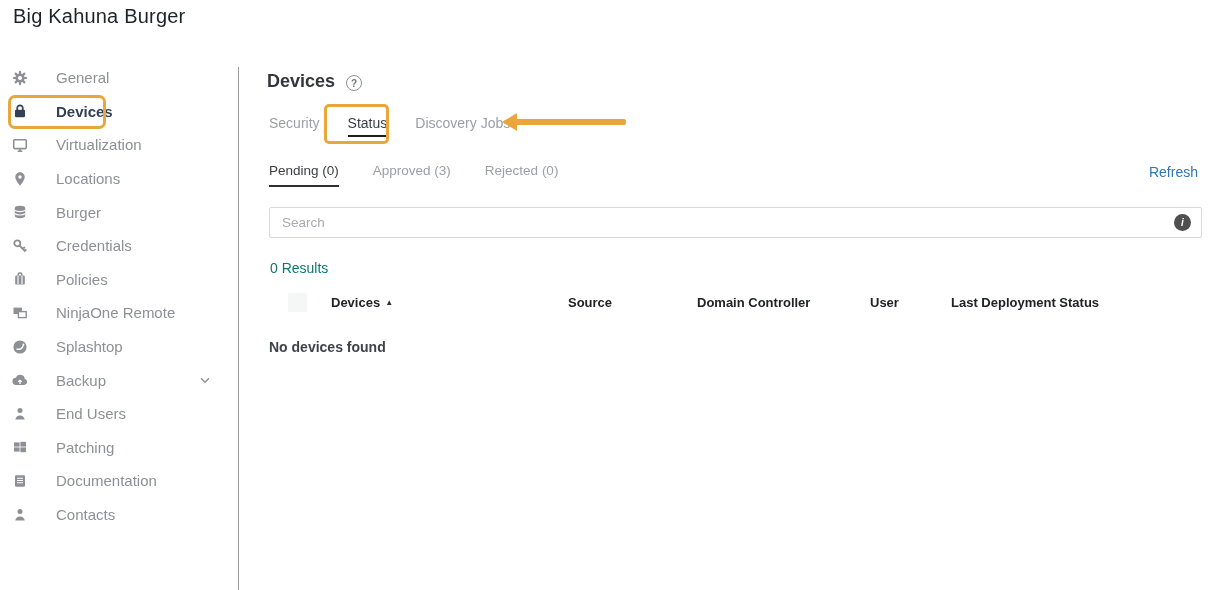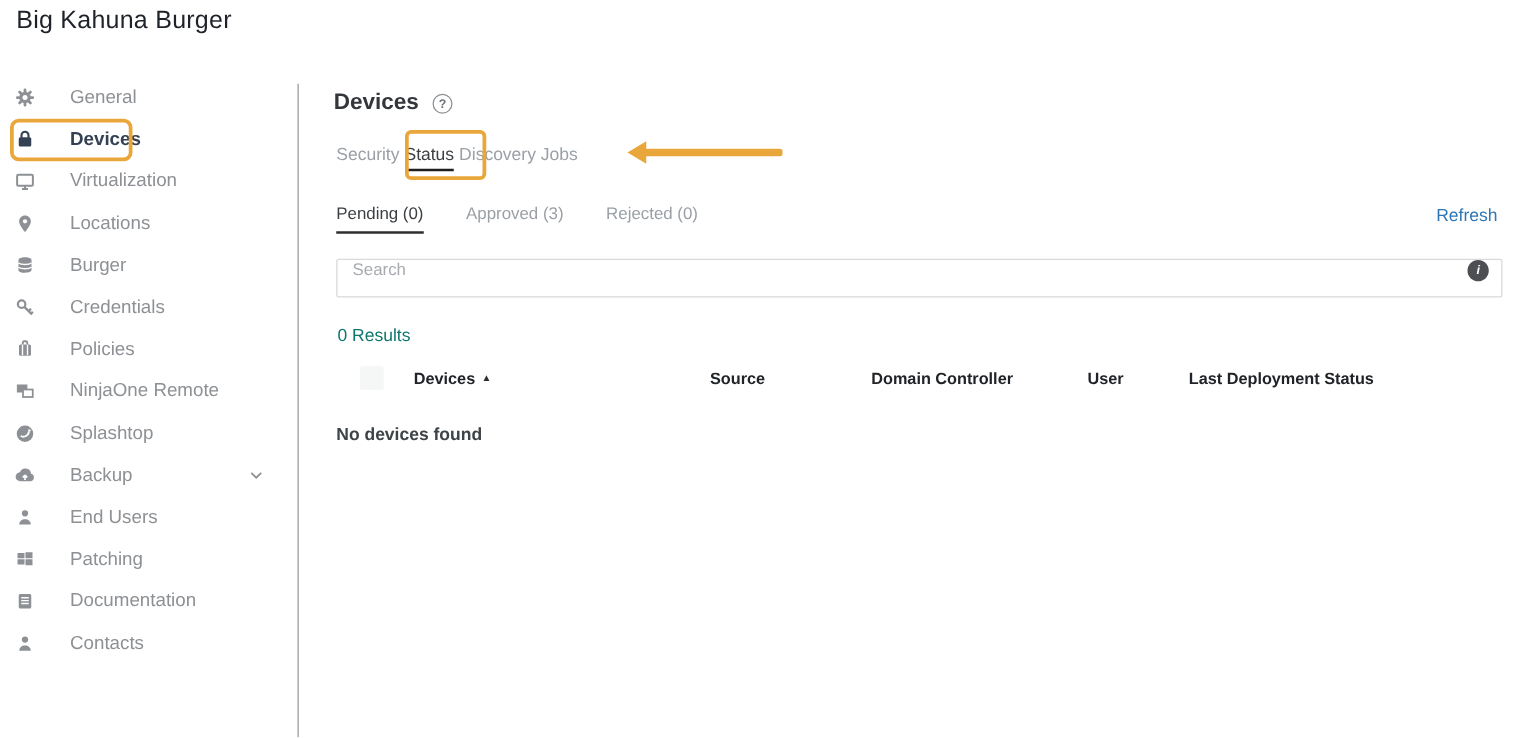--- a/index.html
+++ b/index.html
@@ -34,30 +34,30 @@
     position:absolute; left:0; top:0; width:0; height:0;
     border-top:9px solid transparent; border-bottom:9px solid transparent; border-right:15px solid #e9a63a;
   }
   
   .main-title { position:absolute; left:267px; top:71px; font-size:18px; font-weight:700; color:#33373b; }
   .help-icon {
     position:absolute; left:346px; top:75px; width:16px; height:16px; border:1.3px solid #8d9094;
     border-radius:50%; color:#6e7378; font-size:10px; font-weight:700;
     display:flex; align-items:center; justify-content:center; cursor:pointer;
   }
-  .tabs { position:absolute; left:269px; top:115px; display:flex; gap:4px; }
+  .tabs { position:absolute; left:269px; top:115px; display:flex; gap:28px; }
   .tab { font-size:14px; color:#9aa0a6; cursor:pointer; padding-bottom:4px; }
   .tab.active { color:#3c4043; border-bottom:2px solid #1f1f1f; }
   .subtabs { position:absolute; left:269px; top:163px; display:flex; gap:34px; }
   .subtab { font-size:13.5px; color:#9aa0a6; cursor:pointer; padding-bottom:7px; }
   .subtab.active { color:#3c4043; border-bottom:2px solid #2d2f31; }
   .refresh-link { position:absolute; right:19px; top:164px; font-size:14px; color:#2e76b5; cursor:pointer; }
   
   .search-wrap { position:absolute; left:269px; top:207px; width:933px; height:31px;
-    border:1px solid #d9d9d9; border-radius:2px; background:#fff; display:flex; align-items:flex-start; }
+    border:1px solid #d9d9d9; border-radius:2px; background:#fff; display:flex; align-items:center; }
   .search-input { flex:1; border:none; outline:none; padding:0 12px; font-size:13.5px; color:#333;
     font-family:"Liberation Sans", sans-serif; background:transparent; }
   .search-input::placeholder { color:#a7abaf; }
   .info-icon { width:17px; height:17px; border-radius:50%; background:#4d4f52; color:#fff;
     font-size:10px; font-weight:700; display:flex; align-items:center; justify-content:center;
     margin-right:10px; cursor:pointer; flex:0 0 17px; font-style:italic; }
   .results-count { position:absolute; left:270px; top:260px; font-size:14px; color:#0f766e; }
   
   .table-header { position:absolute; left:0; top:293px; width:1003px; height:20px; }
   .th-checkbox { position:absolute; left:288px; top:0; width:19px; height:19px;

